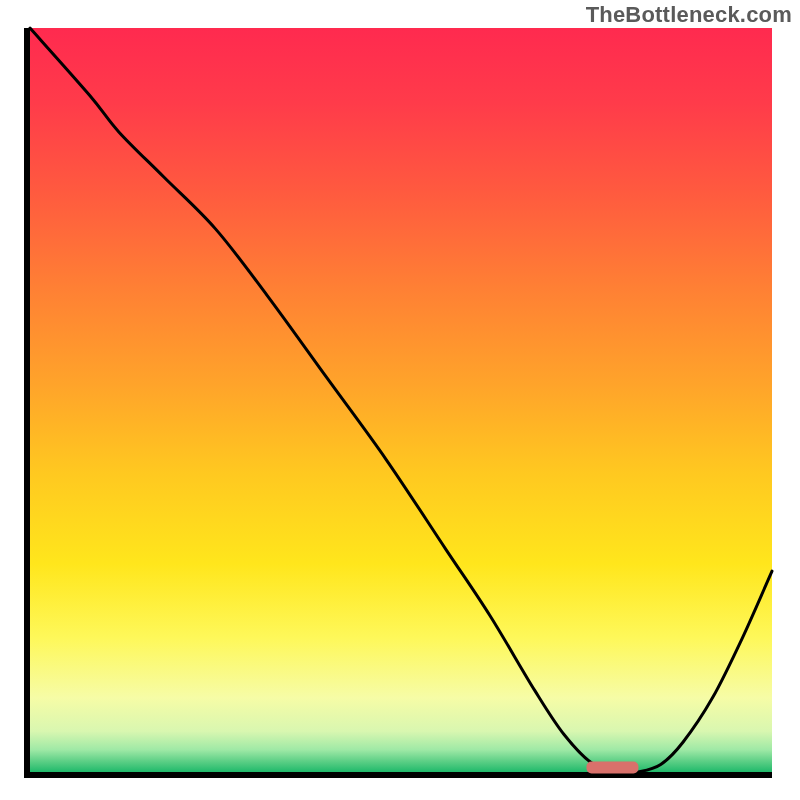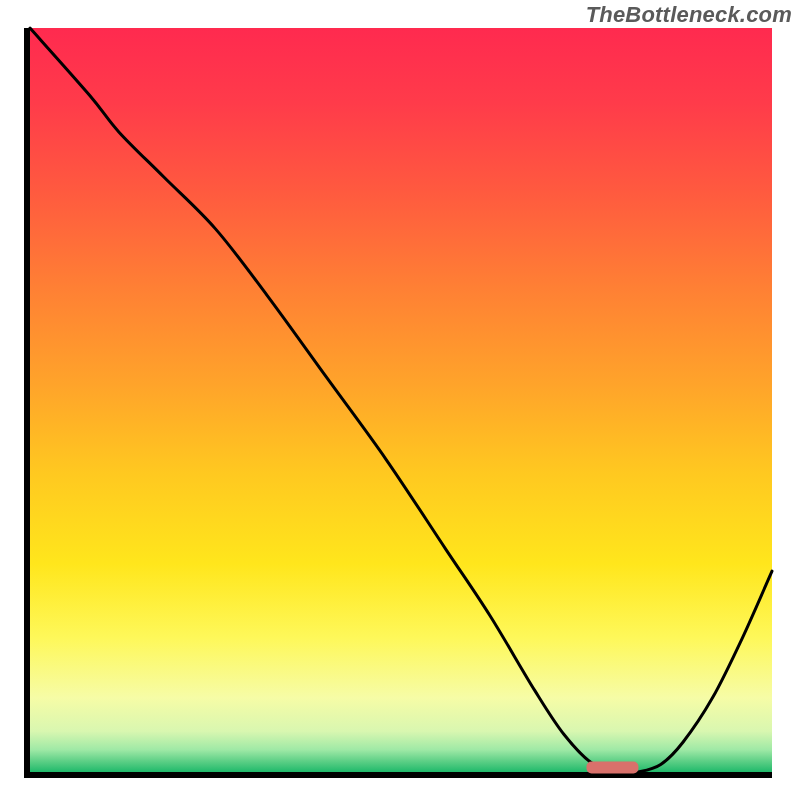--- a/index.html
+++ b/index.html
@@ -7,21 +7,20 @@
     padding: 0;
     width: 800px;
     height: 800px;
     background: #ffffff;
     font-family: Arial, Helvetica, sans-serif;
   }
   .container {
     position: relative;
     width: 800px;
     height: 636px;
-    font-style: italic;
   }
   .watermark {
     position: absolute;
     top: 2px;
     right: 8px;
     font-size: 22px;
     font-weight: 600;
     color: #5a5a5a;
     letter-spacing: 0.2px;
   }

